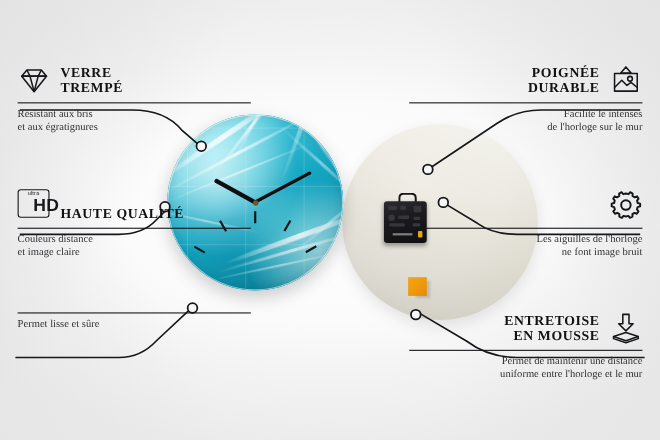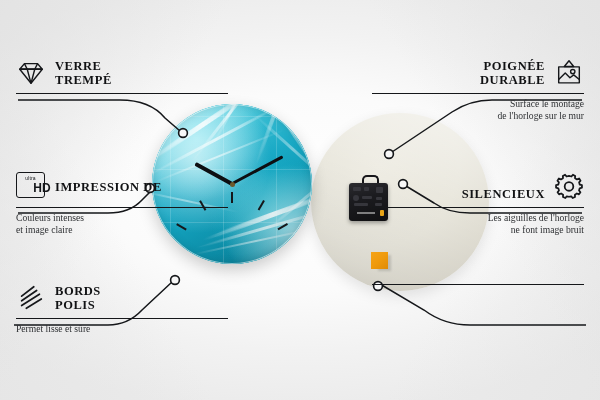--- a/index.html
+++ b/index.html
@@ -241,21 +241,21 @@
   .hd-ultra {
     font-family: "Liberation Sans", sans-serif;
     font-size: 5px;
     letter-spacing: 0.2px;
     color: #15171a;
     margin-bottom: 0.5px;
   }
   .hd-hd {
     font-family: "Liberation Sans", sans-serif;
     font-weight: bold;
-    font-size: 12px;
+    font-size: 16px;
     letter-spacing: 0.2px;
     color: #15171a;
     padding-left: 23px;
   }
 
   .connectors {
     position: absolute;
     inset: 0;
     pointer-events: none;
   }
@@ -358,88 +358,91 @@
           <path d="M4 12 L16 27 L28 12 Z"></path>
           <path d="M4 12 L9 6 H23 L28 12 Z"></path>
           <path d="M9 6 L12 12 L16 27"></path>
           <path d="M23 6 L20 12 L16 27"></path>
           <path d="M4 12 H28"></path>
         </svg>
       </span>
       <span class="co-title"><span>VERRE</span><br><span>TREMPÉ</span></span>
     </div>
     <div class="co-rule"></div>
+    <div class="co-desc">Résistant aux bris
+et aux égratignures</div>
   </div>
 
   <div class="callout co-left" style="left:16px; top:170px;">
     <div class="co-head">
       <span class="co-icon">
         <span class="hd-badge">
           <span class="hd-ultra">ultra</span>
           <span class="hd-hd">HD</span>
         </span>
       </span>
-      <span class="co-title"><span>IMPRESSION DE</span><br></span>
-    </div>
-    <div class="co-rule"></div>
-    <div class="co-desc">Couleurs intenses
+      <span class="co-title"><br><span>HAUTE QUALITÉ</span></span>
+    </div>
+    <div class="co-rule"></div>
+    <div class="co-desc">Couleurs distance
 et image claire</div>
   </div>
 
   <div class="callout co-left" style="left:16px; top:281px;">
-    <div class="co-head">
-      <span class="co-icon">
-        <svg viewBox="0 0 32 32" fill="none" stroke="#15171a" stroke-width="1.8" stroke-linecap="round">
-          <path d="M6 14 L19 4"></path>
-          <path d="M6 19 L22 8"></path>
-          <path d="M6 24 L25 12"></path>
-          <path d="M11 27 L27 17"></path>
-        </svg>
-      </span>
-      <span class="co-title"><span>BORDS</span><br><span>POLIS</span></span>
-    </div>
     <div class="co-rule"></div>
     <div class="co-desc">Permet lisse et sûre</div>
   </div>
 
   <div class="callout co-right" style="left:372px; top:56px;">
     <div class="co-head">
       <span class="co-title"><span>POIGNÉE</span><br><span>DURABLE</span></span>
       <span class="co-icon">
         <svg viewBox="0 0 32 32" fill="none" stroke="#15171a" stroke-width="1.5" stroke-linejoin="round">
           <path d="M16 3 L11 9 H21 Z"></path>
           <rect x="5" y="9.5" width="22" height="17"></rect>
           <path d="M5 23 L12 16 L17 21 L21 18 L27 23"></path>
           <circle cx="20" cy="14.5" r="2.3"></circle>
         </svg>
       </span>
     </div>
     <div class="co-rule"></div>
-    <div class="co-desc">Surface le montage
+    <div class="co-desc">Facilite le intenses
 de l'horloge sur le mur</div>
   </div>
 
   <div class="callout co-right" style="left:372px; top:170px;">
     <div class="co-head">
-      <span class="co-title"><br><span>SILENCIEUX</span></span>
+      <span class="co-title"><br></span>
       <span class="co-icon">
         <svg viewBox="0 0 32 32" fill="none" stroke="#15171a" stroke-width="1.9" stroke-linejoin="round">
           <path d="M16 4.2 L18.6 4.8 L20.2 2.9 L22.6 4.2 L22.4 6.6 L24.6 7.9
                    L26.8 6.9 L28.3 9.2 L26.8 11 L27.4 13.4 L29.8 14 L29.8 16.7
                    L27.4 17.4 L26.7 19.7 L28.2 21.6 L26.6 23.8 L24.4 22.9 L22.3 24.2
                    L22.4 26.6 L19.9 27.8 L18.4 25.9 L16 26.4 L13.6 25.9 L12.1 27.8
                    L9.6 26.6 L9.7 24.2 L7.6 22.9 L5.4 23.8 L3.8 21.6 L5.3 19.7
                    L4.6 17.4 L2.2 16.7 L2.2 14 L4.6 13.4 L5.2 11 L3.7 9.2 L5.2 6.9
                    L7.4 7.9 L9.6 6.6 L9.4 4.2 L11.8 2.9 L13.4 4.8 Z"></path>
           <circle cx="16" cy="15.4" r="4.6"></circle>
         </svg>
       </span>
     </div>
     <div class="co-rule"></div>
     <div class="co-desc">Les aiguilles de l'horloge
 ne font image bruit</div>
   </div>
 
   <div class="callout co-right" style="left:372px; top:281px;">
-    <div class="co-rule"></div>
+    <div class="co-head">
+      <span class="co-title"><span>ENTRETOISE</span><br><span>EN MOUSSE</span></span>
+      <span class="co-icon">
+        <svg viewBox="0 0 32 32" fill="none" stroke="#15171a" stroke-width="1.5" stroke-linejoin="round">
+          <path d="M13 3 H19 V12 H23 L16 19 L9 12 H13 Z"></path>
+          <path d="M16 20.5 L28 24.5 L16 28.5 L4 24.5 Z"></path>
+          <path d="M4 24.5 V26.5 L16 30.5 L28 26.5 V24.5"></path>
+        </svg>
+      </span>
+    </div>
+    <div class="co-rule"></div>
+    <div class="co-desc">Permet de maintenir une distance
+uniforme entre l'horloge et le mur</div>
   </div>
 
 </div>
 
 </body></html>

